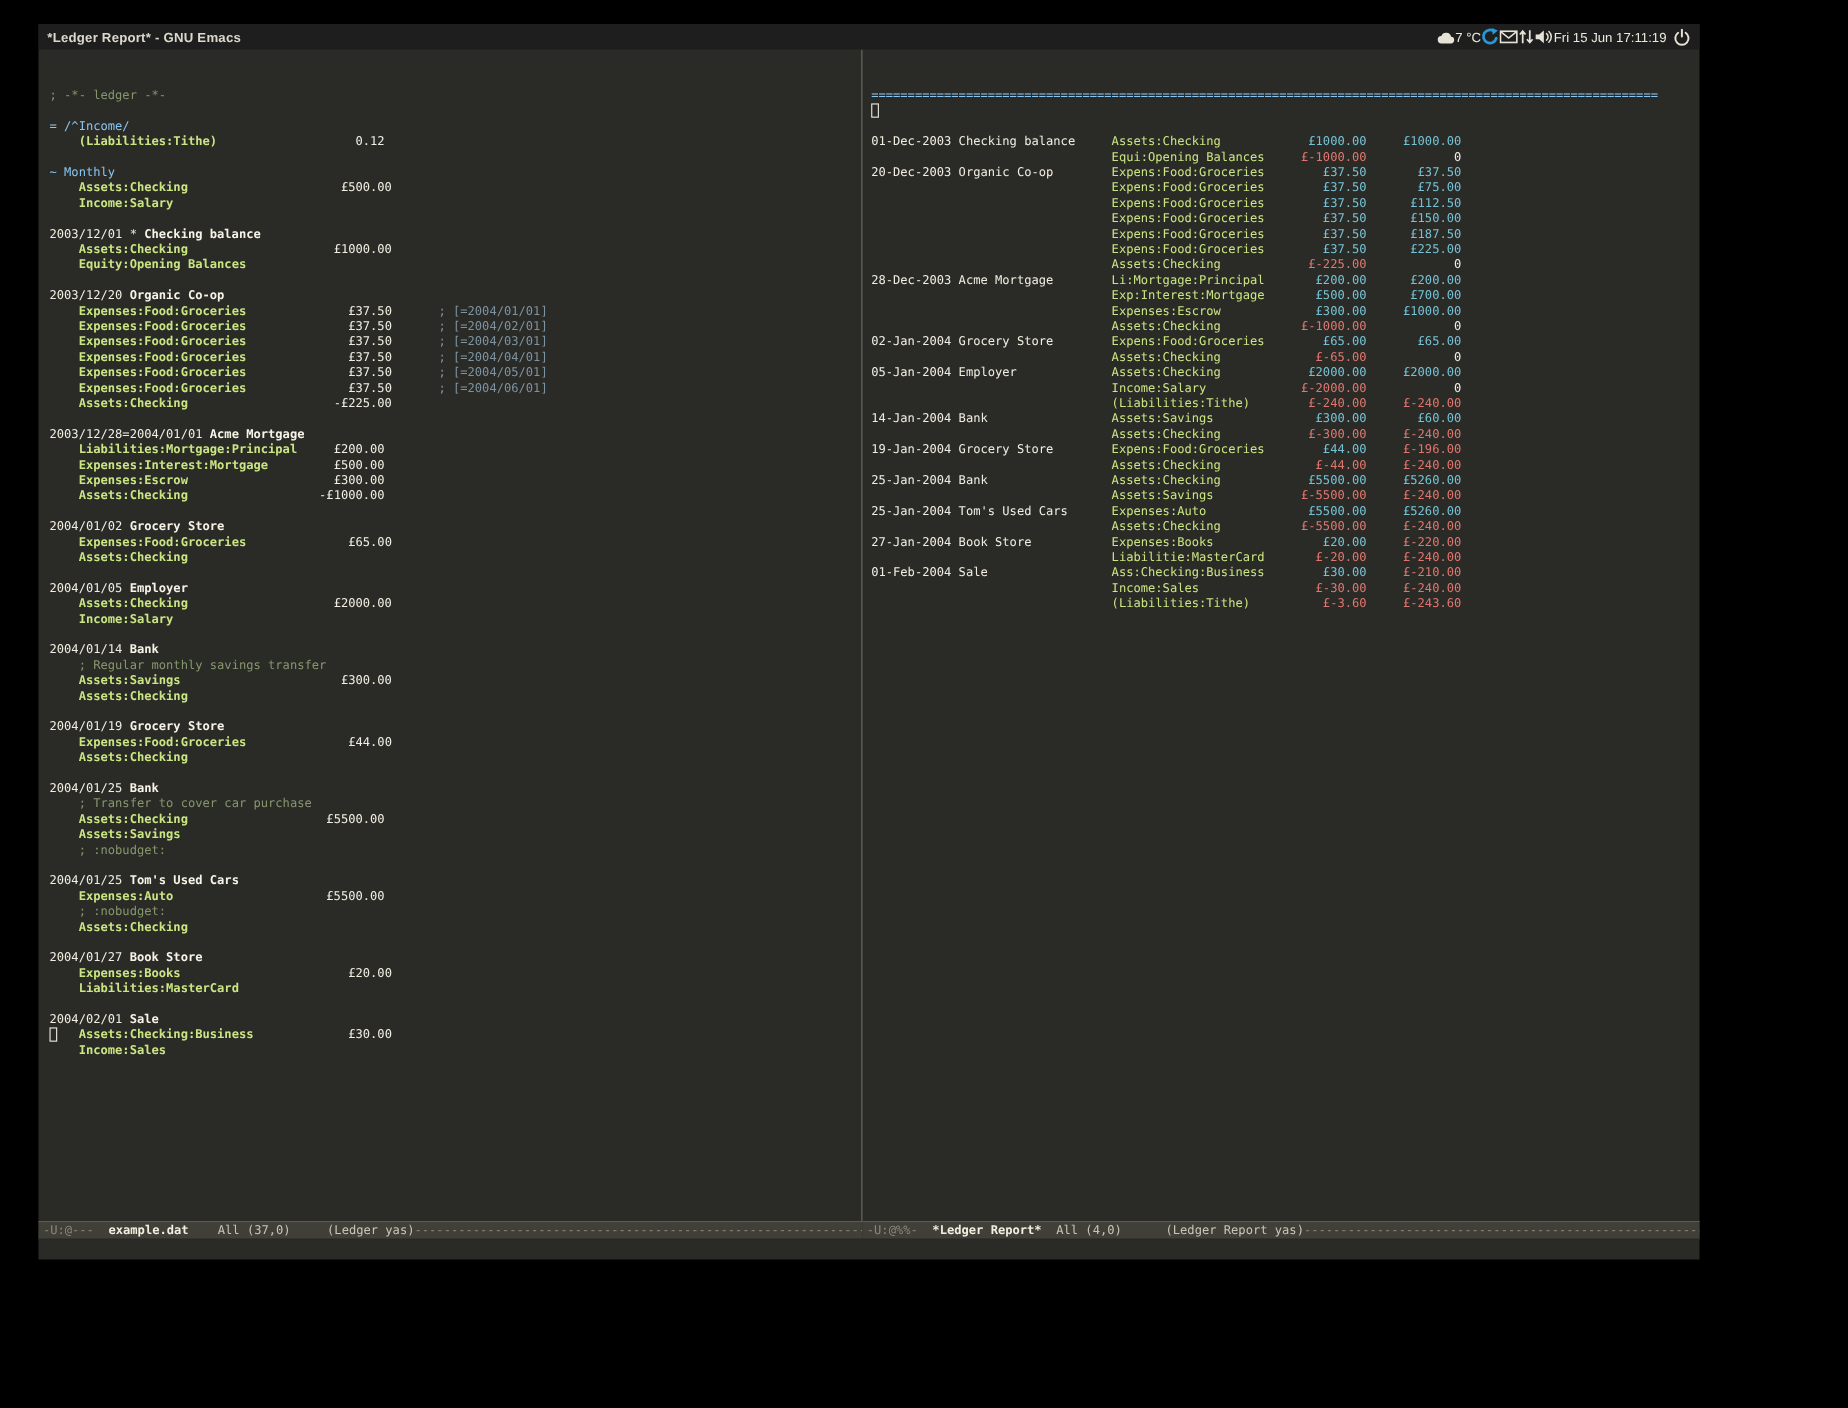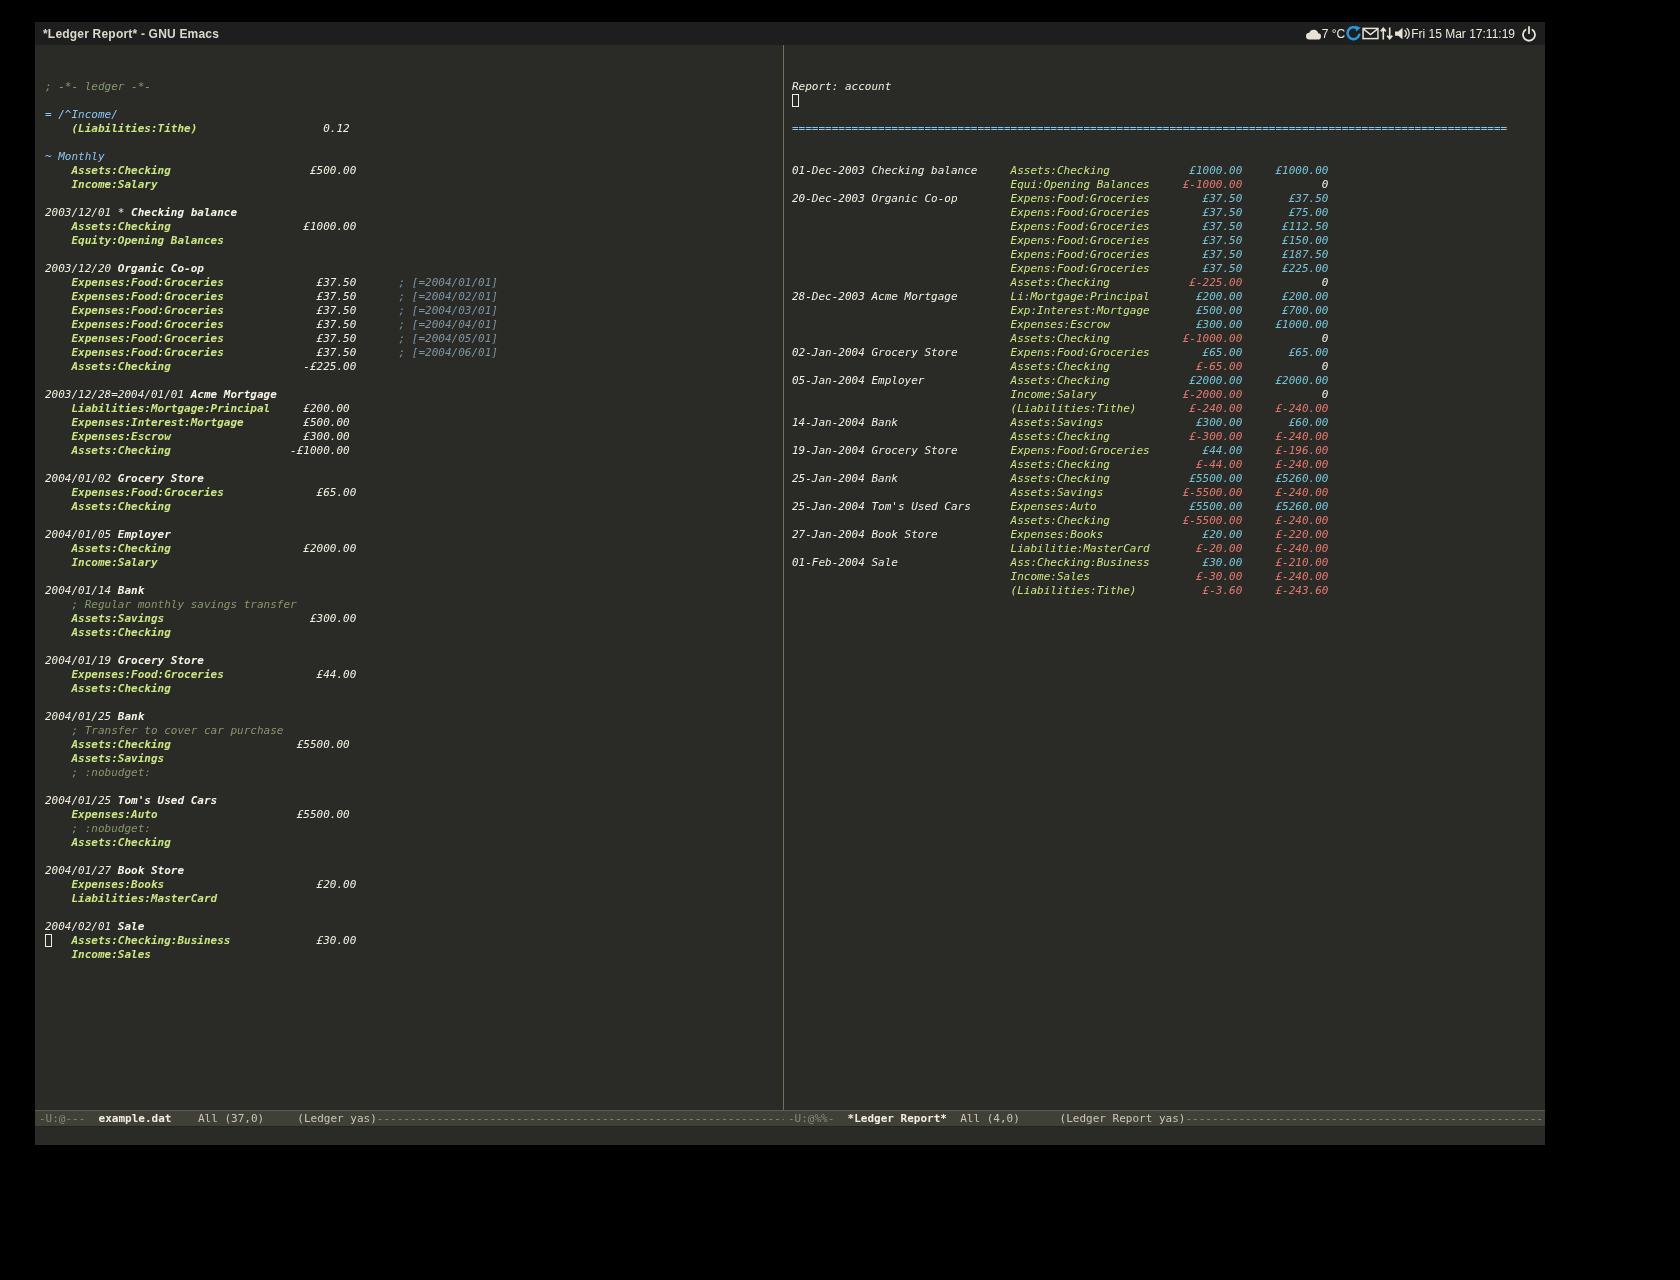--- a/index.html
+++ b/index.html
@@ -16,21 +16,21 @@
   .titlebar .title { font-weight:bold; letter-spacing:.2px; }
   .tray { margin-left:auto; display:flex; align-items:center; color:#e8e5d8; }
   .tray svg { display:block; }
   .tray-temp, .tray-clock { font-size:12px; color:#eceadd; white-space:pre; }
   .power-gap { margin-left:6px; }
 
   
   .emacs { flex:1; display:flex; flex-direction:column; font-size:11px; line-height:14px;
            color:#f1eee1; }
   .panes { flex:1; display:flex; overflow:hidden; }
-  .pane { position:relative; padding:7px 0 0 10px; white-space:pre; overflow:hidden;font-style:italic; }
+  .pane { position:relative; padding:7px 0 0 10px; white-space:pre; overflow:hidden; }
   .pane.left { width:748px; flex:0 0 auto; }
   .divider { width:1px; background:#6e6e63; flex:0 0 auto; }
   .pane.right { flex:1; padding-left:8px; }
   .line { height:14px; }
 
   
   .acct  { color:#cae682; font-weight:bold; }
   .racct { color:#cae682; }
   .kw    { color:#8ac6f2; }
   .cm    { color:#87976d; }
@@ -86,42 +86,41 @@
               <path d="M4 12.5 V3 M1.6 5 L4 2.2 L6.4 5" fill="none" stroke="#e6e3d6" stroke-width="1.5"></path>
               <path d="M10 1.5 V11 M7.6 9 L10 11.8 L12.4 9" fill="none" stroke="#e6e3d6" stroke-width="1.5"></path>
             </svg>
         </span>
         <span>
           <svg width="17" height="15" viewBox="0 0 16 14">
               <path d="M1 5 H4 L8 1.5 V12.5 L4 9 H1 Z" fill="#e6e3d6"></path>
               <path d="M10.3 4.2 A3.6 3.6 0 0 1 10.3 9.8 M12.3 2.4 A6.2 6.2 0 0 1 12.3 11.6" fill="none" stroke="#e6e3d6" stroke-width="1.3" stroke-linecap="round"></path>
             </svg>
         </span>
-        <span class="tray-clock">Fri 15 Mar 17:11:19</span>
+        <span class="tray-clock">Fri 15 Jun 17:11:19</span>
         <span class="power-gap">
           <svg width="16" height="16" viewBox="0 0 16 16">
               <path d="M4.6 3.8 A6 6 0 1 0 11.4 3.8" fill="none" stroke="#e6e3d6" stroke-width="1.8" stroke-linecap="round"></path>
               <line x1="8" y1="1" x2="8" y2="7.2" stroke="#e6e3d6" stroke-width="1.8" stroke-linecap="round"></line>
             </svg>
         </span>
       </div>
     </div>
 
     <div class="emacs">
       <div class="panes">
 
         <div class="pane left">
           <div><div class="line"><span class="cm">; -*- ledger -*-</span></div><div class="line"><span> </span></div><div class="line"><span class="kw">= /^Income/</span></div><div class="line"><span>    </span><span class="acct">(Liabilities:Tithe)</span><span>                   </span><span>0.12</span></div><div class="line"><span> </span></div><div class="line"><span class="kw">~ Monthly</span></div><div class="line"><span>    </span><span class="acct">Assets:Checking</span><span>                     </span><span>£500.00</span></div><div class="line"><span>    </span><span class="acct">Income:Salary</span></div><div class="line"><span> </span></div><div class="line"><span>2003/12/01 * </span><span class="payee">Checking balance</span></div><div class="line"><span>    </span><span class="acct">Assets:Checking</span><span>                    </span><span>£1000.00</span></div><div class="line"><span>    </span><span class="acct">Equity:Opening Balances</span></div><div class="line"><span> </span></div><div class="line"><span>2003/12/20 </span><span class="payee">Organic Co-op</span></div><div class="line"><span>    </span><span class="acct">Expenses:Food:Groceries</span><span>              </span><span>£37.50</span><span class="cmd">  ; [=2004/01/01]</span></div><div class="line"><span>    </span><span class="acct">Expenses:Food:Groceries</span><span>              </span><span>£37.50</span><span class="cmd">  ; [=2004/02/01]</span></div><div class="line"><span>    </span><span class="acct">Expenses:Food:Groceries</span><span>              </span><span>£37.50</span><span class="cmd">  ; [=2004/03/01]</span></div><div class="line"><span>    </span><span class="acct">Expenses:Food:Groceries</span><span>              </span><span>£37.50</span><span class="cmd">  ; [=2004/04/01]</span></div><div class="line"><span>    </span><span class="acct">Expenses:Food:Groceries</span><span>              </span><span>£37.50</span><span class="cmd">  ; [=2004/05/01]</span></div><div class="line"><span>    </span><span class="acct">Expenses:Food:Groceries</span><span>              </span><span>£37.50</span><span class="cmd">  ; [=2004/06/01]</span></div><div class="line"><span>    </span><span class="acct">Assets:Checking</span><span>                    </span><span>-£225.00</span></div><div class="line"><span> </span></div><div class="line"><span>2003/12/28=2004/01/01 </span><span class="payee">Acme Mortgage</span></div><div class="line"><span>    </span><span class="acct">Liabilities:Mortgage:Principal</span><span>     </span><span>£200.00</span></div><div class="line"><span>    </span><span class="acct">Expenses:Interest:Mortgage</span><span>         </span><span>£500.00</span></div><div class="line"><span>    </span><span class="acct">Expenses:Escrow</span><span>                    </span><span>£300.00</span></div><div class="line"><span>    </span><span class="acct">Assets:Checking</span><span>                  </span><span>-£1000.00</span></div><div class="line"><span> </span></div><div class="line"><span>2004/01/02 </span><span class="payee">Grocery Store</span></div><div class="line"><span>    </span><span class="acct">Expenses:Food:Groceries</span><span>              </span><span>£65.00</span></div><div class="line"><span>    </span><span class="acct">Assets:Checking</span></div><div class="line"><span> </span></div><div class="line"><span>2004/01/05 </span><span class="payee">Employer</span></div><div class="line"><span>    </span><span class="acct">Assets:Checking</span><span>                    </span><span>£2000.00</span></div><div class="line"><span>    </span><span class="acct">Income:Salary</span></div><div class="line"><span> </span></div><div class="line"><span>2004/01/14 </span><span class="payee">Bank</span></div><div class="line"><span>    </span><span class="cm">; Regular monthly savings transfer</span></div><div class="line"><span>    </span><span class="acct">Assets:Savings</span><span>                      </span><span>£300.00</span></div><div class="line"><span>    </span><span class="acct">Assets:Checking</span></div><div class="line"><span> </span></div><div class="line"><span>2004/01/19 </span><span class="payee">Grocery Store</span></div><div class="line"><span>    </span><span class="acct">Expenses:Food:Groceries</span><span>              </span><span>£44.00</span></div><div class="line"><span>    </span><span class="acct">Assets:Checking</span></div><div class="line"><span> </span></div><div class="line"><span>2004/01/25 </span><span class="payee">Bank</span></div><div class="line"><span>    </span><span class="cm">; Transfer to cover car purchase</span></div><div class="line"><span>    </span><span class="acct">Assets:Checking</span><span>                   </span><span>£5500.00</span></div><div class="line"><span>    </span><span class="acct">Assets:Savings</span></div><div class="line"><span>    </span><span class="cm">; :nobudget:</span></div><div class="line"><span> </span></div><div class="line"><span>2004/01/25 </span><span class="payee">Tom's Used Cars</span></div><div class="line"><span>    </span><span class="acct">Expenses:Auto</span><span>                     </span><span>£5500.00</span></div><div class="line"><span>    </span><span class="cm">; :nobudget:</span></div><div class="line"><span>    </span><span class="acct">Assets:Checking</span></div><div class="line"><span> </span></div><div class="line"><span>2004/01/27 </span><span class="payee">Book Store</span></div><div class="line"><span>    </span><span class="acct">Expenses:Books</span><span>                       </span><span>£20.00</span></div><div class="line"><span>    </span><span class="acct">Liabilities:MasterCard</span></div><div class="line"><span> </span></div><div class="line"><span>2004/02/01 </span><span class="payee">Sale</span></div><div class="line"><span>    </span><span class="acct">Assets:Checking:Business</span><span>             </span><span>£30.00</span></div><div class="line"><span>    </span><span class="acct">Income:Sales</span></div><div class="line"><span> </span></div></div>
           <div class="cursor-hollow" style="left:10px; top:889px;"></div>
         </div>
 
         <div class="divider"></div>
 
         <div class="pane right">
-          <div class="line">Report: account</div>
           <div class="line sep">============================================================================================================</div>
           <div><div class="line"><span>01-Dec-2003 Checking balance     </span><span class="racct">Assets:Checking      </span><span class="pos">      £1000.00</span><span class="pos">     £1000.00</span></div><div class="line"><span>                                 </span><span class="racct">Equi:Opening Balances</span><span class="neg">     £-1000.00</span><span>            0</span></div><div class="line"><span>20-Dec-2003 Organic Co-op        </span><span class="racct">Expens:Food:Groceries</span><span class="pos">        £37.50</span><span class="pos">       £37.50</span></div><div class="line"><span>                                 </span><span class="racct">Expens:Food:Groceries</span><span class="pos">        £37.50</span><span class="pos">       £75.00</span></div><div class="line"><span>                                 </span><span class="racct">Expens:Food:Groceries</span><span class="pos">        £37.50</span><span class="pos">      £112.50</span></div><div class="line"><span>                                 </span><span class="racct">Expens:Food:Groceries</span><span class="pos">        £37.50</span><span class="pos">      £150.00</span></div><div class="line"><span>                                 </span><span class="racct">Expens:Food:Groceries</span><span class="pos">        £37.50</span><span class="pos">      £187.50</span></div><div class="line"><span>                                 </span><span class="racct">Expens:Food:Groceries</span><span class="pos">        £37.50</span><span class="pos">      £225.00</span></div><div class="line"><span>                                 </span><span class="racct">Assets:Checking      </span><span class="neg">      £-225.00</span><span>            0</span></div><div class="line"><span>28-Dec-2003 Acme Mortgage        </span><span class="racct">Li:Mortgage:Principal</span><span class="pos">       £200.00</span><span class="pos">      £200.00</span></div><div class="line"><span>                                 </span><span class="racct">Exp:Interest:Mortgage</span><span class="pos">       £500.00</span><span class="pos">      £700.00</span></div><div class="line"><span>                                 </span><span class="racct">Expenses:Escrow      </span><span class="pos">       £300.00</span><span class="pos">     £1000.00</span></div><div class="line"><span>                                 </span><span class="racct">Assets:Checking      </span><span class="neg">     £-1000.00</span><span>            0</span></div><div class="line"><span>02-Jan-2004 Grocery Store        </span><span class="racct">Expens:Food:Groceries</span><span class="pos">        £65.00</span><span class="pos">       £65.00</span></div><div class="line"><span>                                 </span><span class="racct">Assets:Checking      </span><span class="neg">       £-65.00</span><span>            0</span></div><div class="line"><span>05-Jan-2004 Employer             </span><span class="racct">Assets:Checking      </span><span class="pos">      £2000.00</span><span class="pos">     £2000.00</span></div><div class="line"><span>                                 </span><span class="racct">Income:Salary        </span><span class="neg">     £-2000.00</span><span>            0</span></div><div class="line"><span>                                 </span><span class="racct">(Liabilities:Tithe)  </span><span class="neg">      £-240.00</span><span class="neg">     £-240.00</span></div><div class="line"><span>14-Jan-2004 Bank                 </span><span class="racct">Assets:Savings       </span><span class="pos">       £300.00</span><span class="pos">       £60.00</span></div><div class="line"><span>                                 </span><span class="racct">Assets:Checking      </span><span class="neg">      £-300.00</span><span class="neg">     £-240.00</span></div><div class="line"><span>19-Jan-2004 Grocery Store        </span><span class="racct">Expens:Food:Groceries</span><span class="pos">        £44.00</span><span class="neg">     £-196.00</span></div><div class="line"><span>                                 </span><span class="racct">Assets:Checking      </span><span class="neg">       £-44.00</span><span class="neg">     £-240.00</span></div><div class="line"><span>25-Jan-2004 Bank                 </span><span class="racct">Assets:Checking      </span><span class="pos">      £5500.00</span><span class="pos">     £5260.00</span></div><div class="line"><span>                                 </span><span class="racct">Assets:Savings       </span><span class="neg">     £-5500.00</span><span class="neg">     £-240.00</span></div><div class="line"><span>25-Jan-2004 Tom's Used Cars      </span><span class="racct">Expenses:Auto        </span><span class="pos">      £5500.00</span><span class="pos">     £5260.00</span></div><div class="line"><span>                                 </span><span class="racct">Assets:Checking      </span><span class="neg">     £-5500.00</span><span class="neg">     £-240.00</span></div><div class="line"><span>27-Jan-2004 Book Store           </span><span class="racct">Expenses:Books       </span><span class="pos">        £20.00</span><span class="neg">     £-220.00</span></div><div class="line"><span>                                 </span><span class="racct">Liabilitie:MasterCard</span><span class="neg">       £-20.00</span><span class="neg">     £-240.00</span></div><div class="line"><span>01-Feb-2004 Sale                 </span><span class="racct">Ass:Checking:Business</span><span class="pos">        £30.00</span><span class="neg">     £-210.00</span></div><div class="line"><span>                                 </span><span class="racct">Income:Sales         </span><span class="neg">       £-30.00</span><span class="neg">     £-240.00</span></div><div class="line"><span>                                 </span><span class="racct">(Liabilities:Tithe)  </span><span class="neg">        £-3.60</span><span class="neg">     £-243.60</span></div></div>
           <div class="cursor-hollow" style="left:8px; top:49px;"></div>
         </div>
 
       </div>
 
       <div class="modelines">
         <div class="modeline ml-left"><span class="mdim">-U:@---</span><span>  </span><span class="mbold">example.dat</span><span>    </span><span>All (37,0)</span><span>     </span><span>(Ledger yas)</span><span class="mdim">--------------------------------------------------------------------------------------------------------------------------------------------</span></div>
         <div class="modeline ml-right"><span class="mdim">-U:@%%-</span><span>  </span><span class="mbold">*Ledger Report*</span><span>  </span><span>All (4,0)</span><span>      </span><span>(Ledger Report yas)</span><span class="mdim">--------------------------------------------------------------------------------------------------------------------------------------------</span></div>

